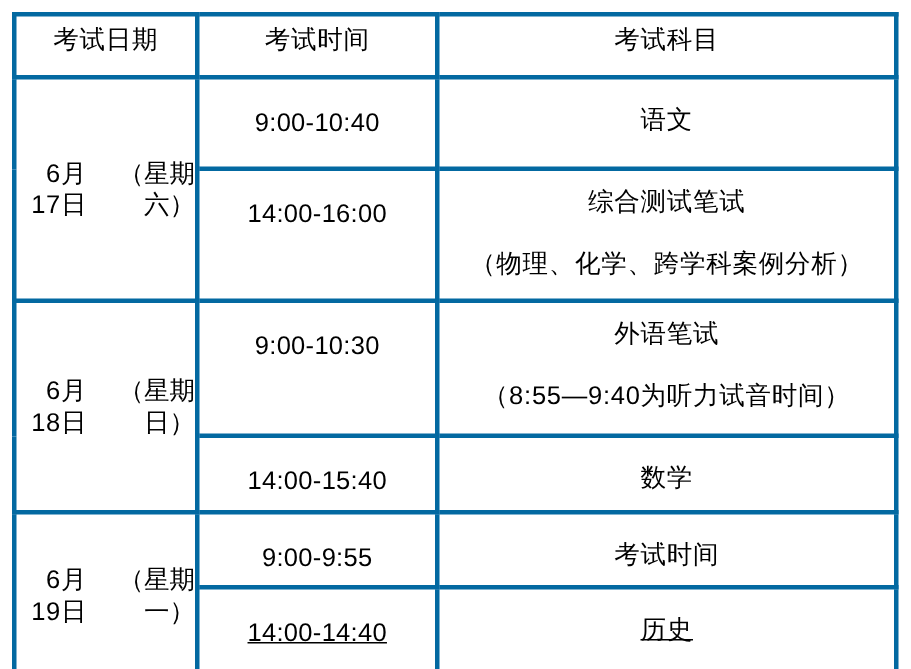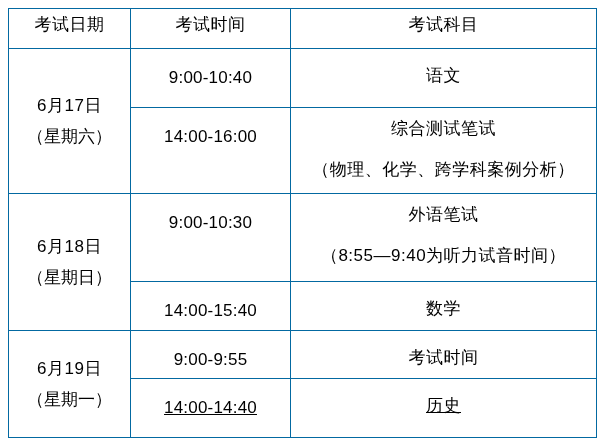--- a/index.html
+++ b/index.html
@@ -20,21 +20,21 @@
     position: absolute;
     left: 8px;
     top: 8px;
     width: 588px;
     height: 429px;
     border-collapse: collapse;
     table-layout: fixed;
   }
 
   #exam-schedule-table td {
-    border: 1px solid #0369a1;
+    border: 3px solid #0369a1;
     padding: 0;
     vertical-align: top;
     text-align: center;
     font-size: 17px;
     line-height: 1.25;
     color: #000000;
   }
 
   
   col.col-date    { width: 122px; }
@@ -45,21 +45,21 @@
     height: 39px;
   }
   .header-cell-inner {
     padding-top: 5px;
     font-size: 17px;
     letter-spacing: 0.5px;
   }
 
   .date-cell-inner {
     display: flex;
-    flex-direction: column;
+    flex-direction: row;
     justify-content: center;
     align-items: center;
     height: 100%;
     gap: 10px;
     letter-spacing: 0.5px;
     text-align: right;
   }
   .date-line-weekday {
     letter-spacing: 0px;
   }

